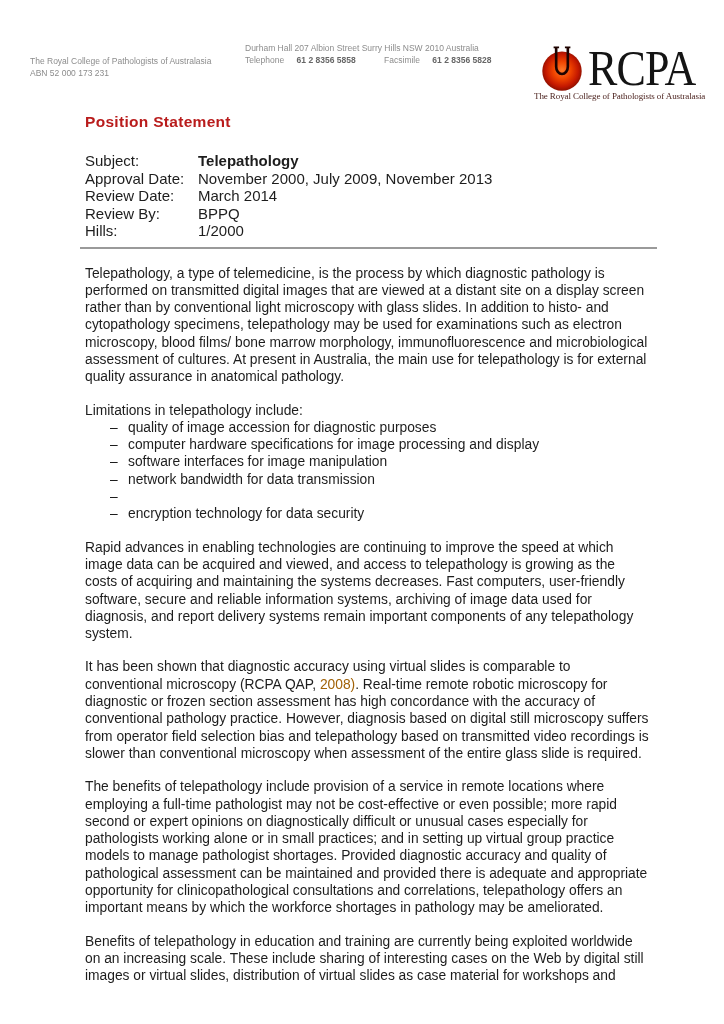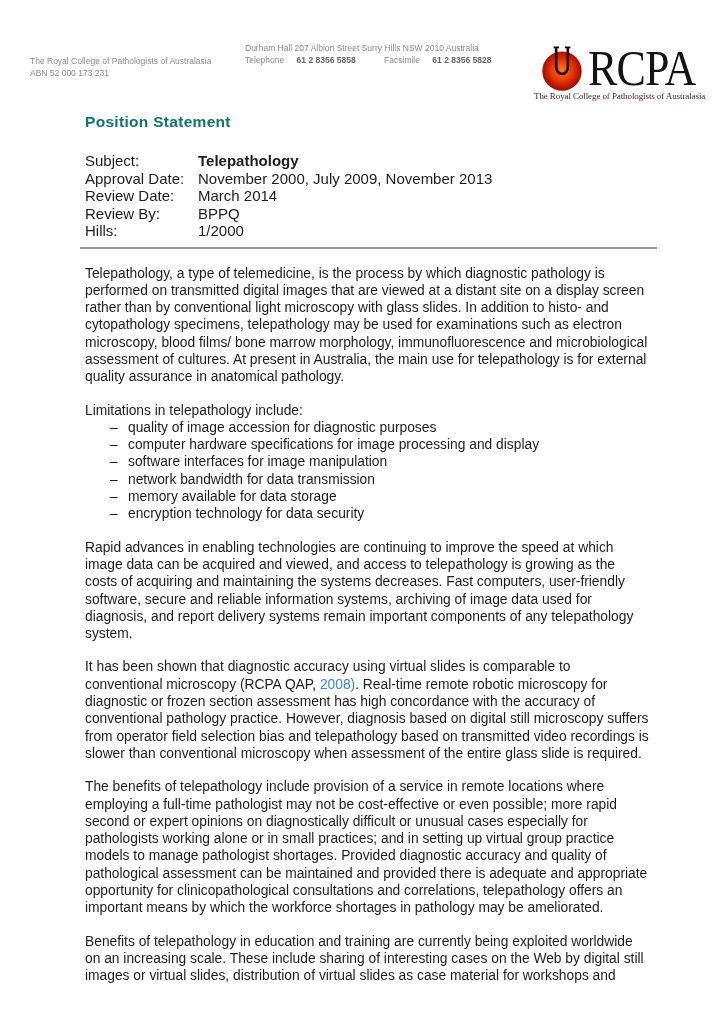--- a/index.html
+++ b/index.html
@@ -40,39 +40,39 @@
   .logo-tagline {
     margin-top:-2px;
     font-family:"Liberation Serif", serif;
     font-size:9px; color:#4d2420; white-space:nowrap; letter-spacing:-0.1px;
   }
 
   
   .content { position:absolute; left:85px; top:112px; width:565px; }
 
   .page-title {
-    font-size:15.5px; font-weight:bold; color:#0f766e;
+    font-size:15.5px; font-weight:bold; color:#b91c1c;
     letter-spacing:0.3px; line-height:20px;
   }
 
   .meta { margin-top:20px; font-size:15px; line-height:17.5px; }
   .meta-row { display:flex; }
   .meta-label { width:113px; flex:0 0 auto; }
   .meta-value.strong { font-weight:bold; }
 
   .divider {
     margin-top:7px; margin-left:-5px; width:577px;
     border-top:2px solid #9a9a9a; height:0;
   }
 
   .body-text p, .list-intro {
     font-size:13.8px; line-height:17.3px; color:#1d1d1d;
     margin-top:16px;
   }
-  .citation { color:#3b82f6; }
+  .citation { color:#a16207; }
 
   .limitations { list-style:none; margin:0; }
   .limitations li { display:flex; padding-left:25px; line-height:17.3px; font-size:13.8px; }
   .limitations .dash { width:18px; flex:0 0 auto; }
 </style>
 </head>
 <body>
 
 <div class="lh-left">
   <div>The Royal College of Pathologists of Australasia</div>
@@ -154,21 +154,20 @@
       <li>
         <span class="dash">–</span>
         <span>software interfaces for image manipulation</span>
       </li>
       <li>
         <span class="dash">–</span>
         <span>network bandwidth for data transmission</span>
       </li>
       <li>
         <span class="dash">–</span>
-        <span>memory available for data storage</span>
       </li>
       <li>
         <span class="dash">–</span>
         <span>encryption technology for data security</span>
       </li>
     </ul>
 
     <p>Rapid advances in enabling technologies are continuing to improve the speed at which image data can be acquired and viewed, and access to telepathology is growing as the costs of acquiring and maintaining the systems decreases. Fast computers, user-friendly software, secure and reliable information systems, archiving of image data used for diagnosis, and report delivery systems remain important components of any telepathology system.</p>
 
     <p><span>It has been shown that diagnostic accuracy using virtual slides is comparable to conventional microscopy (RCPA QAP, </span><span class="citation">2008)</span><span>.  Real-time remote robotic microscopy for diagnostic or frozen section assessment has high concordance with the accuracy of conventional pathology practice.  However, diagnosis based on digital still microscopy suffers from operator field selection bias and telepathology based on transmitted video recordings is slower than conventional microscopy when assessment of the entire glass slide is required.</span></p>

